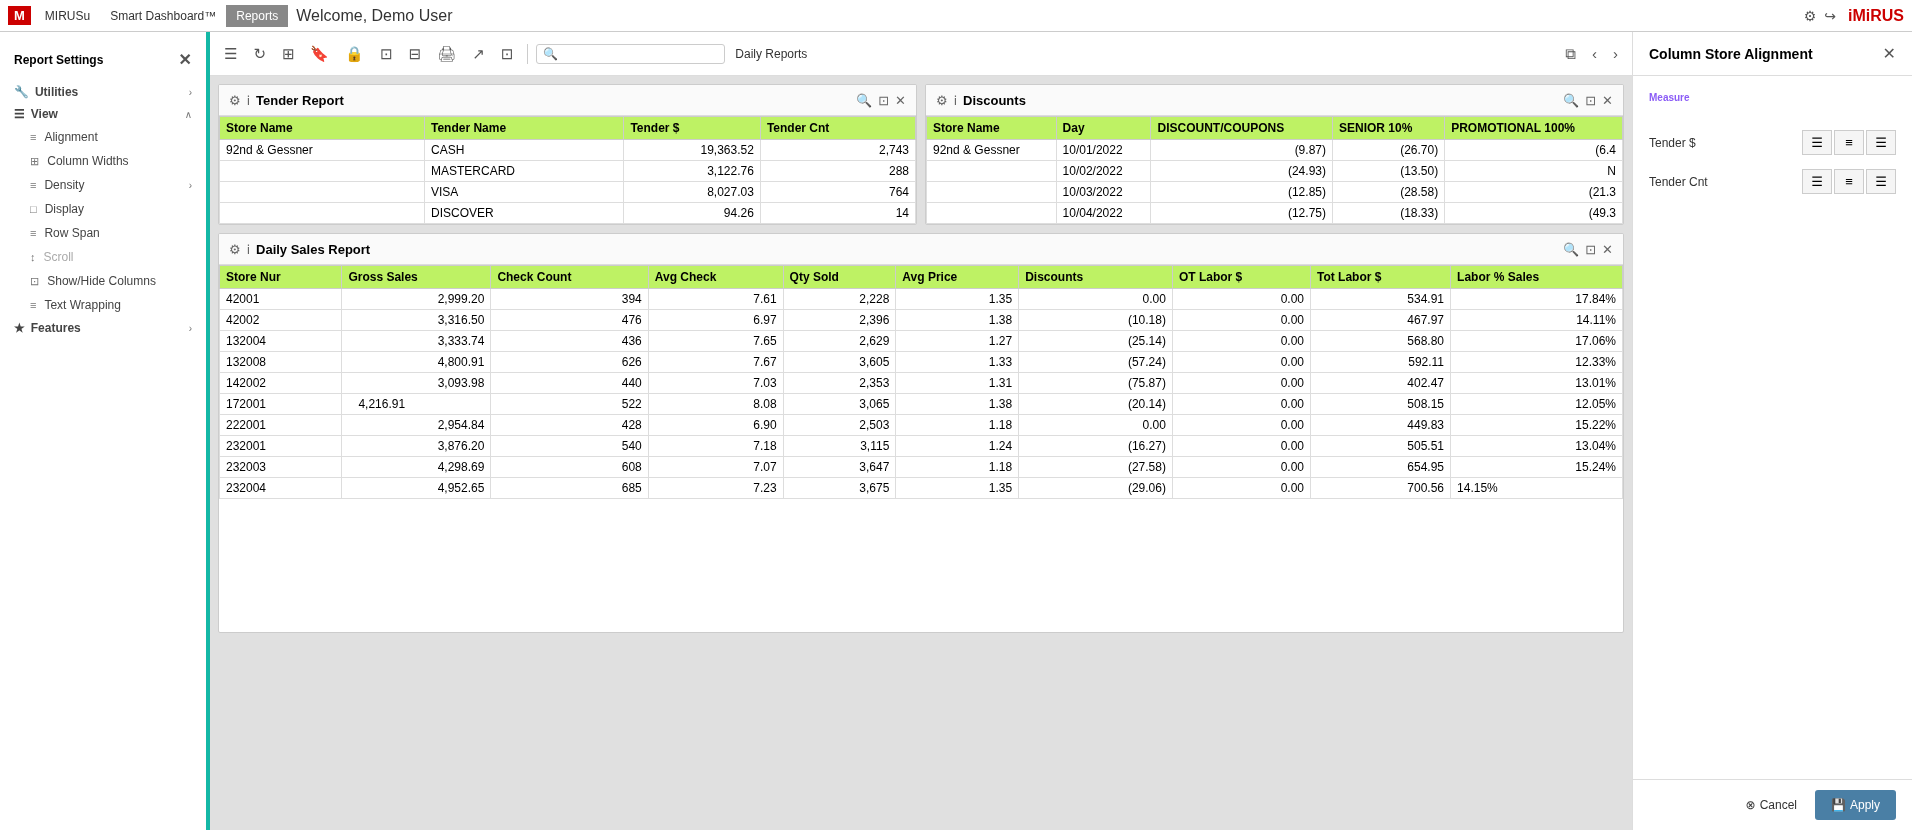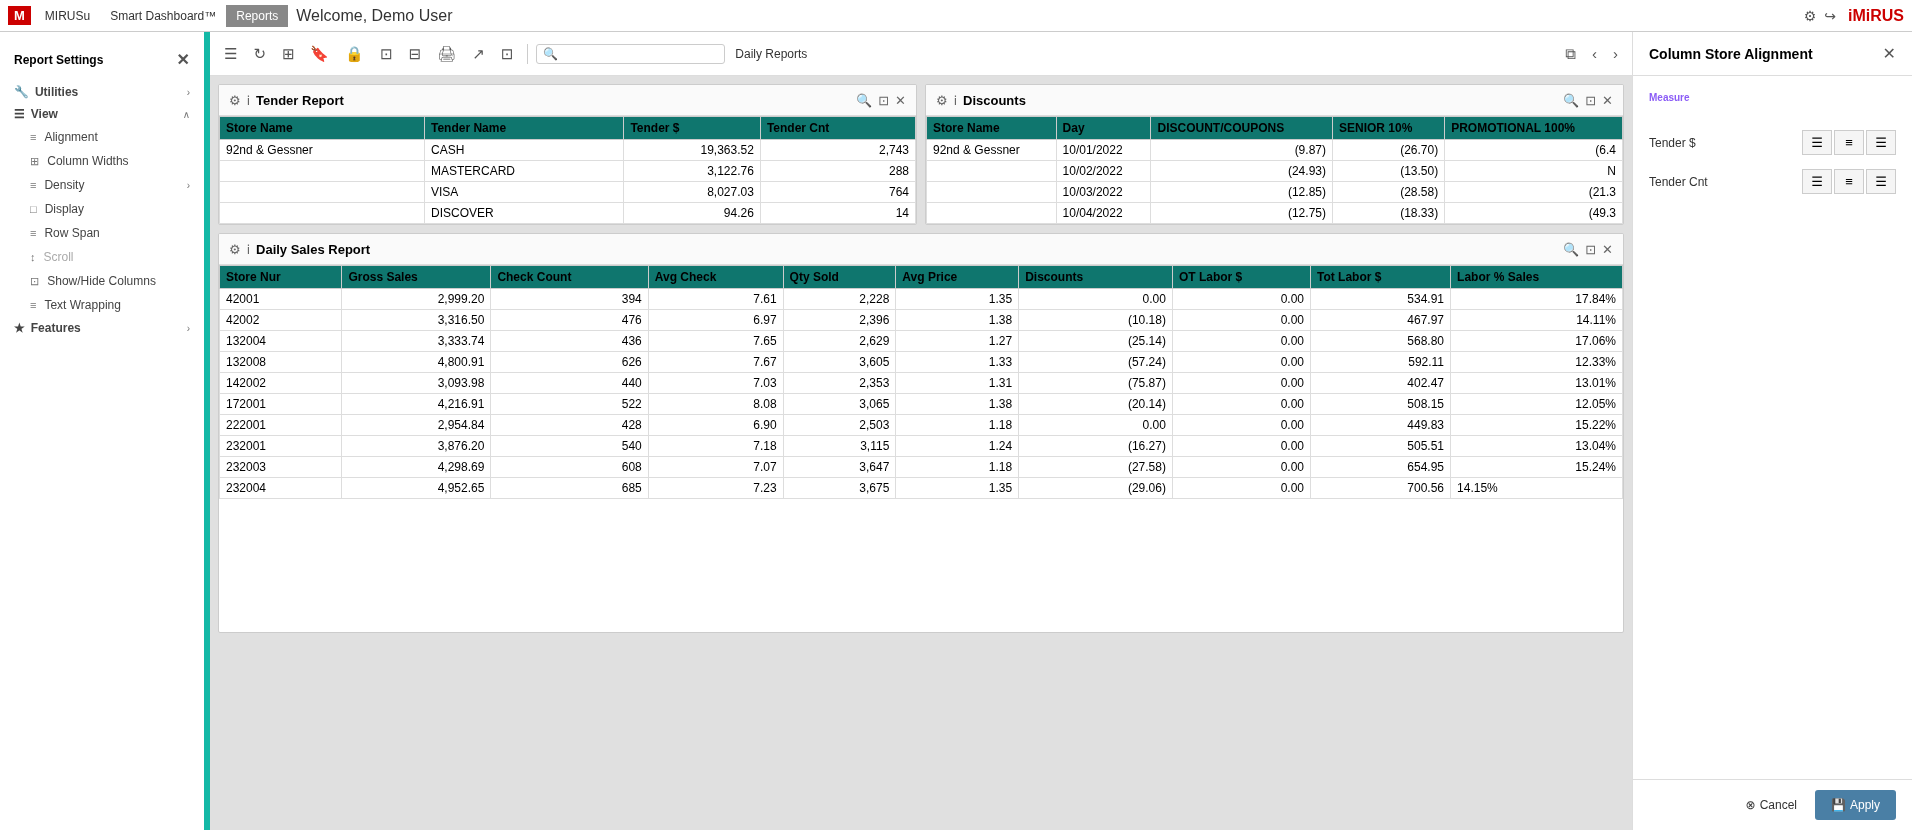--- a/index.html
+++ b/index.html
@@ -17,21 +17,21 @@
     .navbar-welcome { margin-left: 8px; color: #333; font-size: 16px; }
     .navbar-right { margin-left: auto; display: flex; align-items: center; gap: 8px; }
     .navbar-icon { font-size: 14px; color: #555; cursor: pointer; }
     .navbar-mirusu-logo { color: #cc0000; font-weight: bold; font-size: 16px; margin-left: 4px; }
 
     
     .main-layout { display: flex; height: 798px; }
 
     
     .sidebar {
-      width: 210px; background: #fff; border-right: 6px solid #14b8a6;
+      width: 210px; background: #fff; border-right: 4px solid #14b8a6;
       padding: 10px 0; overflow-y: auto; flex-shrink: 0;
     }
     .sidebar-title {
       font-size: 14px; font-weight: bold; padding: 8px 14px 12px;
       display: flex; justify-content: space-between; align-items: center;
     }
     .sidebar-close { cursor: pointer; font-size: 16px; color: #555; }
     .sidebar-section {
       padding: 4px 14px; display: flex; align-items: center; justify-content: space-between;
       cursor: pointer; color: #444; gap: 6px;
@@ -66,21 +66,21 @@
     }
     .panel-header {
       display: flex; align-items: center; padding: 6px 10px; gap: 6px;
       border-bottom: 1px solid #ddd; background: #fafafa;
     }
     .panel-title { font-size: 13px; font-weight: bold; flex: 1; }
     .panel-icon { font-size: 13px; color: #666; cursor: pointer; }
     .panel-table-wrap { overflow: auto; flex: 1; }
     .panel-table { border-collapse: collapse; width: 100%; font-size: 11px; }
     .panel-table th {
-      background: #0f766e; border: 1px solid #ccc; padding: 4px 6px;
+      background: #bef264; border: 1px solid #ccc; padding: 4px 6px;
       text-align: left; font-weight: bold; white-space: nowrap; position: sticky; top: 0;
     }
     .panel-table td { border: 1px solid #ddd; padding: 3px 6px; white-space: nowrap; }
 
     
     .right-panel {
       width: 280px; background: #fff; border-left: 1px solid #ddd;
       display: flex; flex-direction: column; flex-shrink: 0;
     }
     .right-panel-header {
@@ -414,21 +414,21 @@
                   <td style="text-align: right;">7.03</td>
                   <td style="text-align: right;">2,353</td>
                   <td style="text-align: right;">1.31</td>
                   <td style="text-align: right;">(75.87)</td>
                   <td style="text-align: right;">0.00</td>
                   <td style="text-align: right;">402.47</td>
                   <td style="text-align: right;">13.01%</td>
                 </tr>
                 <tr>
                   <td>172001</td>
-                  <td style="text-align: right; padding-left: 16px;">4,216.91</td>
+                  <td style=" padding-left: 16px;">4,216.91</td>
                   <td style="text-align: right;">522</td>
                   <td style="text-align: right;">8.08</td>
                   <td style="text-align: right;">3,065</td>
                   <td style="text-align: right;">1.38</td>
                   <td style="text-align: right;">(20.14)</td>
                   <td style="text-align: right;">0.00</td>
                   <td style="text-align: right;">508.15</td>
                   <td style="text-align: right;">12.05%</td>
                 </tr>
                 <tr>

